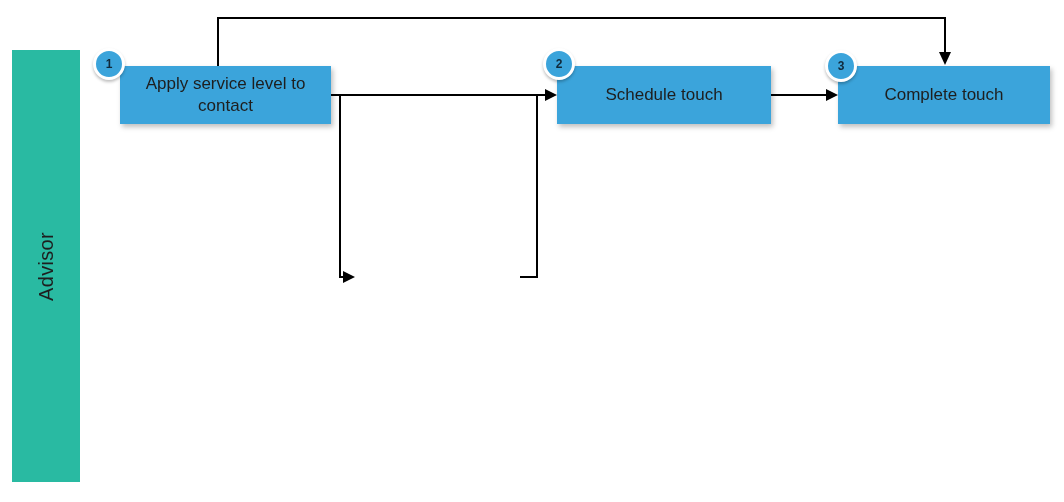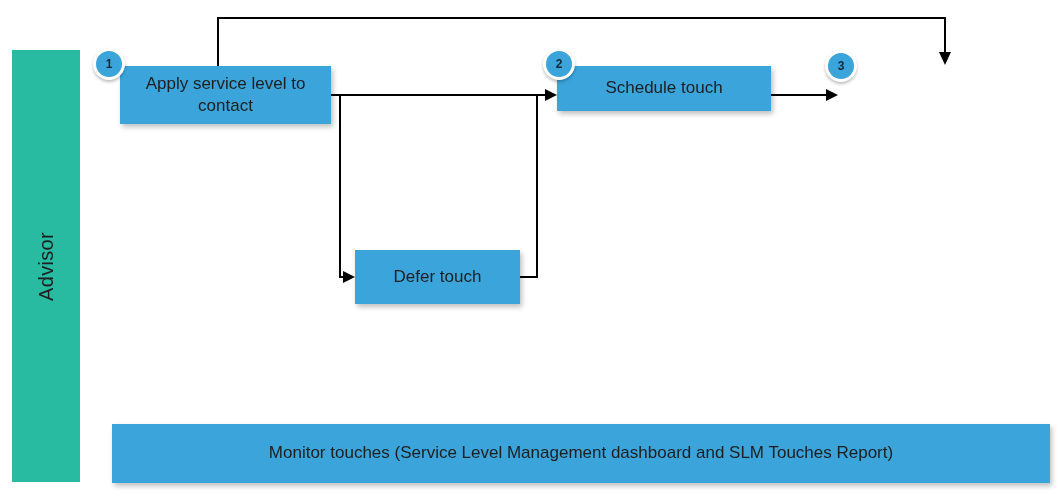--- a/index.html
+++ b/index.html
@@ -59,21 +59,21 @@
     justify-content: center;
     text-align: center;
     color: #1e1e1e;
     font-size: 17px;
     line-height: 1.3;
     box-shadow: 2px 3px 5px rgba(0,0,0,0.25);
     padding: 0 6px;
     box-sizing: border-box;
   }
   #node-apply    { left: 120px; top: 66px;  width: 211px; height: 58px; }
-  #node-schedule { left: 557px; top: 66px;  width: 214px; height: 45px; }
+  #node-schedule { left: 557px; top: 66px;  width: 214px; height: 58px; }
   #node-complete { left: 838px; top: 66px;  width: 212px; height: 58px; }
   #node-defer    { left: 355px; top: 250px; width: 165px; height: 54px; }
   #node-monitor  { left: 112px; top: 424px; width: 938px; height: 59px; }
   
   .badge {
     position: absolute;
     width: 26px; height: 26px;
     border-radius: 50%;
     background: #3BA4DB;
     border: 3px solid #ffffff;
@@ -115,25 +115,22 @@
   <div class="lane">
     <span class="lane-label">Advisor</span>
   </div>
 
   <div class="node" id="node-apply">
     <span>Apply service level to contact</span>
   </div>
   <div class="node" id="node-schedule">
     <span>Schedule touch</span>
   </div>
-  <div class="node" id="node-defer">
-    <span>Defer touch</span>
-  </div>
-  <div class="node" id="node-monitor">
-    <span>Monitor touches (Service Level Management dashboard and SLM Touches Report)</span>
+  <div class="node" id="node-complete">
+    <span>Complete touch</span>
   </div>
 
   <div class="badge" id="badge-1">
     <span>1</span>
   </div>
   <div class="badge" id="badge-2">
     <span>2</span>
   </div>
   <div class="badge" id="badge-3">
     <span>3</span>

